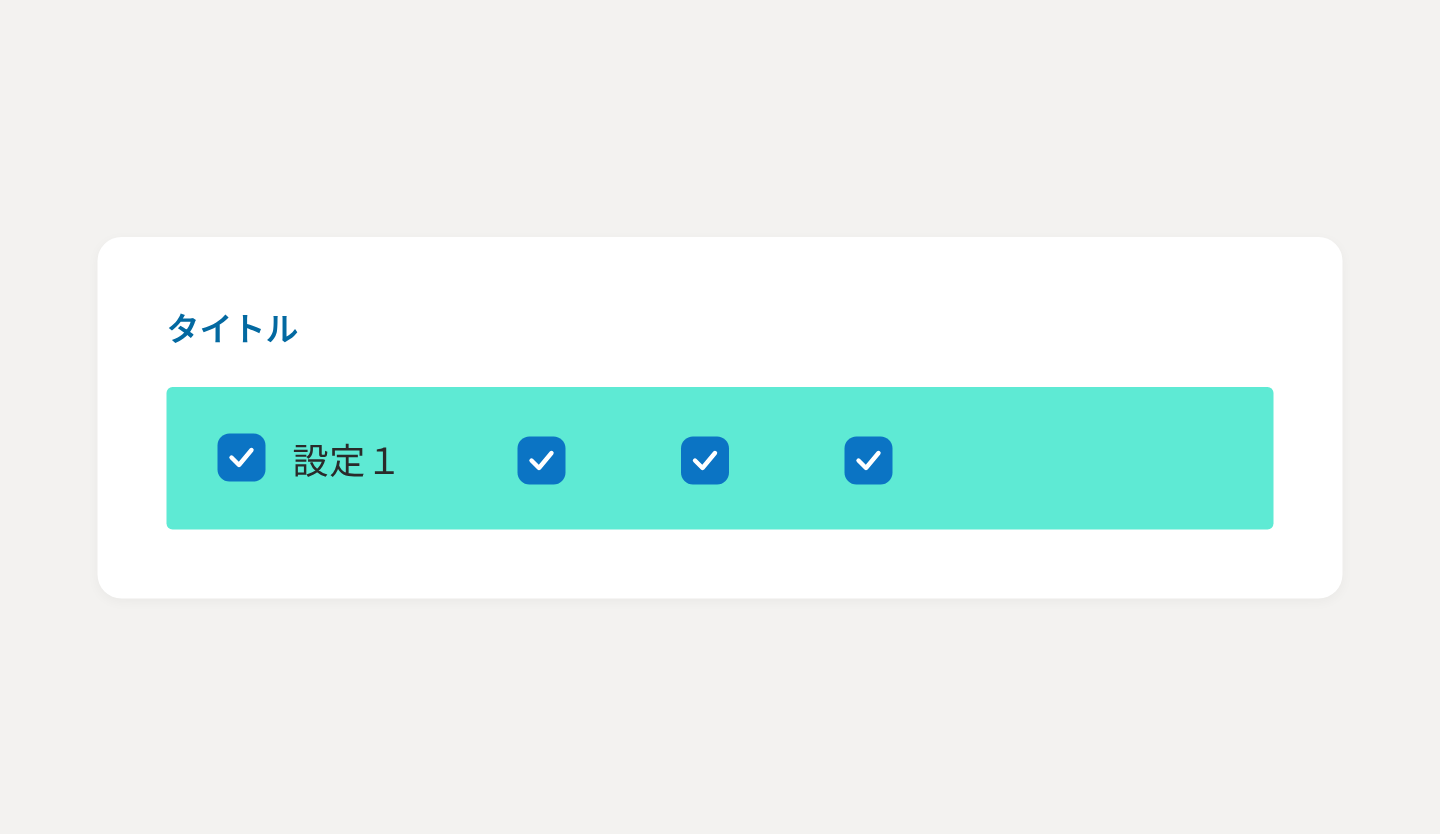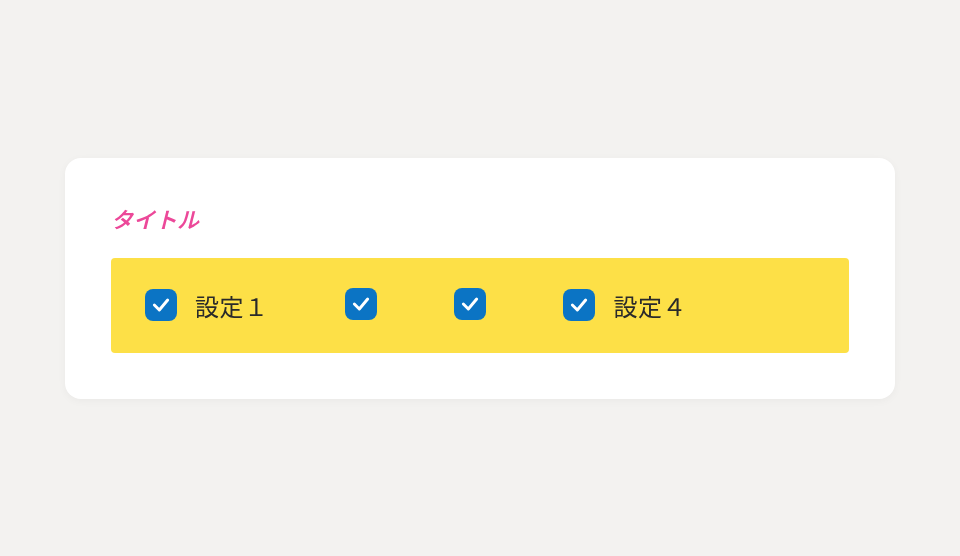--- a/index.html
+++ b/index.html
@@ -19,30 +19,29 @@
     .card {
       width: 830px;
       background: #ffffff;
       border-radius: 16px;
       box-shadow: 0 2px 8px rgba(0,0,0,0.04);
       padding: 44px 46px 46px 46px;
     }
     .card-title {
       font-size: 22px;
       font-weight: 600;
-      color: #ec4899;
+      color: #0369a1;
       margin-bottom: 24px;
-      font-style: italic;
     }
     .checkbox-row {
-      background: #fde047;
+      background: #5eead4;
       border-radius: 4px;
       padding: 30px 34px;
       display: flex;
-      align-items: flex-start;
+      align-items: flex-end;
       gap: 77px;
     }
     .checkbox-item {
       display: flex;
       align-items: center;
       gap: 18px;
       cursor: pointer;
     }
     .checkbox-box {
       width: 32px;
@@ -96,17 +95,16 @@
         </svg>
       </div>
     </div>
 
     <div class="checkbox-item">
       <div class="checkbox-box">
         <svg viewBox="0 0 24 24" fill="none" stroke="#ffffff" stroke-width="3.5" stroke-linecap="round" stroke-linejoin="round">
           <polyline points="4 12 10 18 20 6"></polyline>
         </svg>
       </div>
-      <span class="checkbox-label">設定４</span>
     </div>
 
   </div>
 </div>
 
 </body></html>

